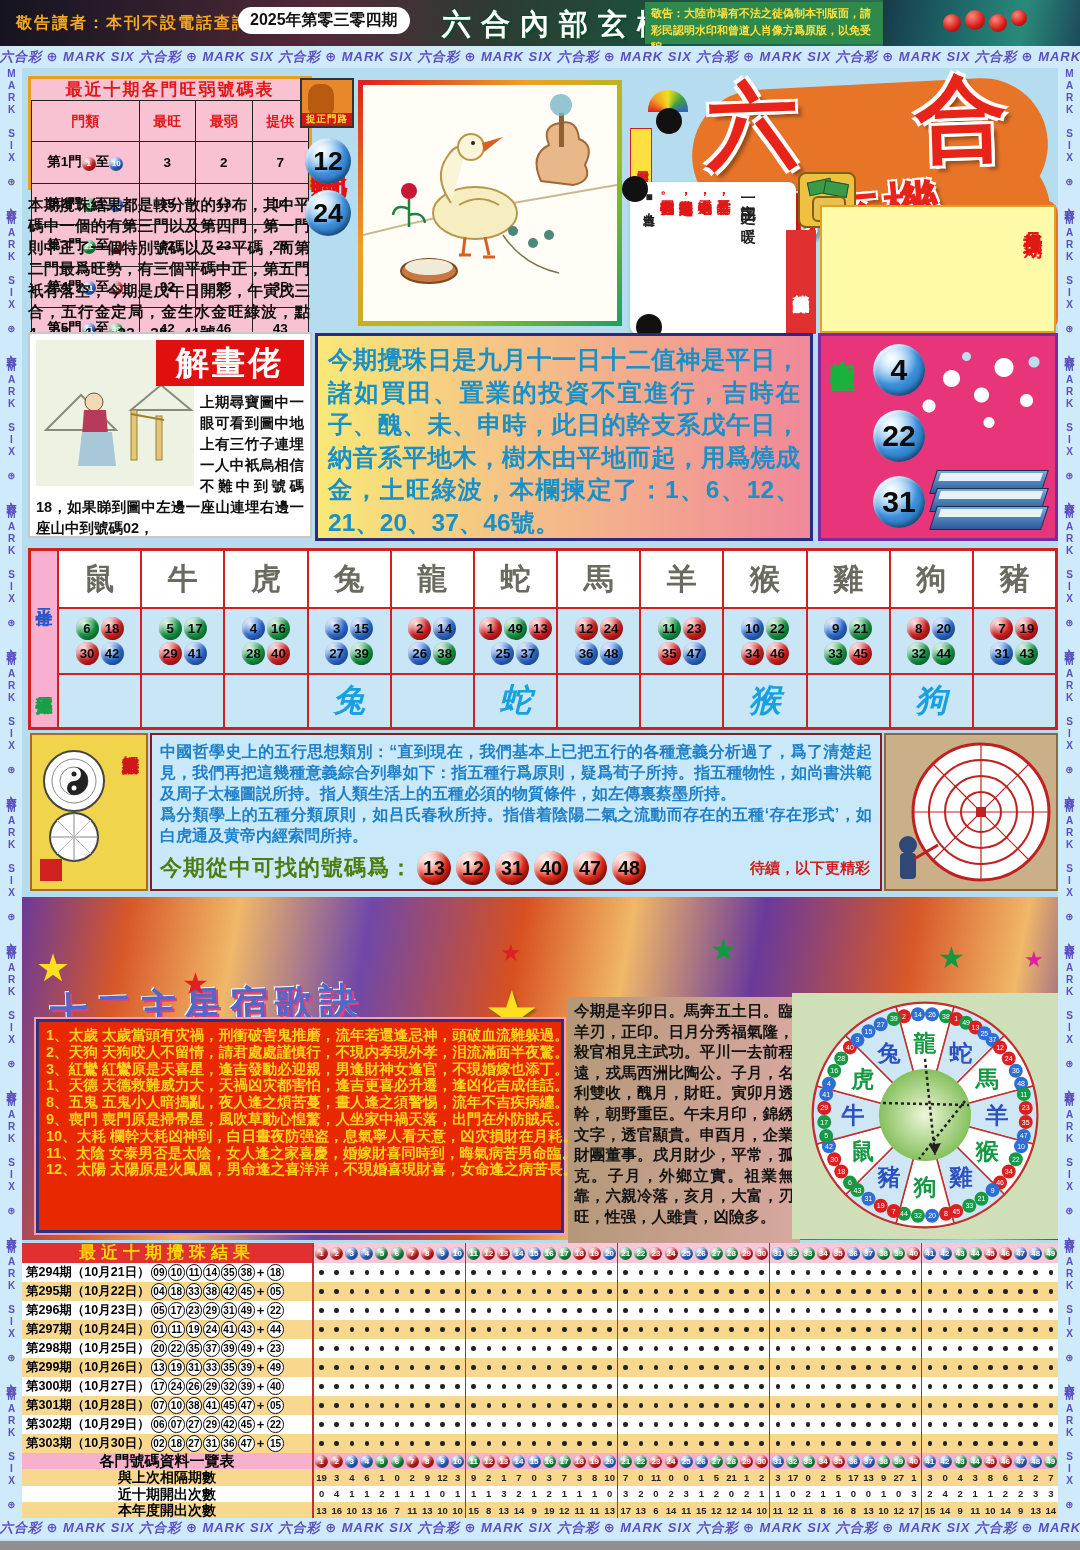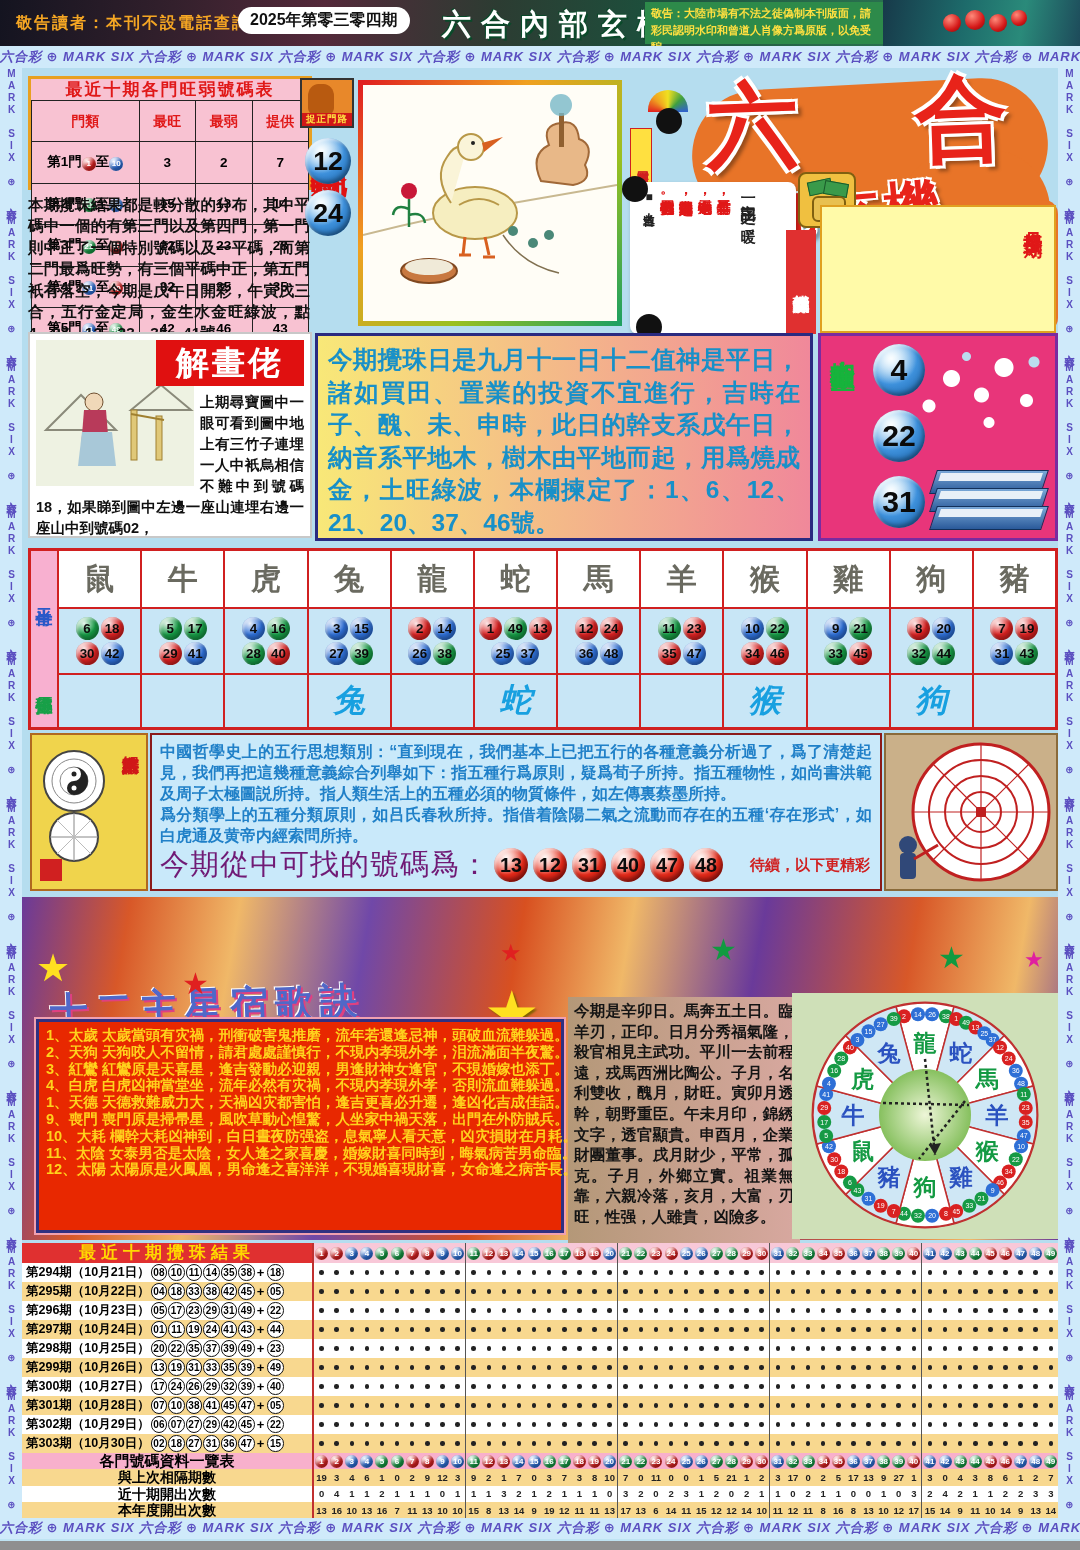--- a/index.html
+++ b/index.html
@@ -97,21 +97,21 @@
   .znums{height:64px;border-bottom:2px solid #d02020;display:flex;flex-direction:column;align-items:center;justify-content:center;gap:2px;}
   .zrow{display:flex;gap:2px;justify-content:center;}
   .zlabel{flex:1;display:flex;align-items:center;justify-content:center;font-size:32px;font-weight:900;font-style:italic;color:#18a0e0;}
   
   #bazi{left:30px;top:733px;width:118px;height:158px;background:#f0d44c;border:2px solid #b06820;box-sizing:border-box;}
   #bazi .vt{position:absolute;right:4px;top:8px;color:#d01818;font-weight:900;font-size:17px;height:144px;}
   #bazi .seal{position:absolute;left:8px;bottom:8px;width:22px;height:22px;background:#d02020;}
   #philo{left:150px;top:733px;width:732px;height:158px;background:#c9e9fa;border:2.5px solid #8b1a1a;box-sizing:border-box;padding:6px 8px;}
   #philo-text{color:#2080c8;font-weight:bold;font-size:16px;line-height:1.32;text-align:justify;}
   #pick-row{position:absolute;left:8px;bottom:4px;display:flex;align-items:center;gap:4px;width:716px;}
-  #pick-label{color:#701a75;font-weight:400;font-size:29px;letter-spacing:1px;white-space:nowrap;}
+  #pick-label{color:#4d7c0f;font-weight:700;font-size:22px;letter-spacing:1px;white-space:nowrap;}
   #pick-balls{display:flex;gap:5px;}
   #pick-tbc{color:#d02020;font-weight:bold;font-size:15px;margin-left:auto;padding-right:6px;}
   #compass{left:884px;top:733px;width:174px;height:158px;background:#cab089;border:2px solid #8a6a3a;box-sizing:border-box;}
   
   #mystic{left:22px;top:897px;width:1036px;height:343px;background:
     linear-gradient(100deg,#6a3a9a 0%,#d85828 10%,#f0b868 20%,#7048a8 32%,#d85020 46%,#f0b868 56%,#6a3a9a 68%,#d85828 82%,#f0b868 92%,#6a3a9a 100%);}
   #banner-title{position:absolute;left:110px;top:14px;font-size:64px;font-weight:900;letter-spacing:52px;white-space:nowrap;text-shadow:4px 4px 0 #1a1a1a,-2px -2px 0 #1a1a1a;}
   #banner-title .p1{color:#f08018;}
   #banner-title .p2{color:#ffd918;}
   #banner-sub{position:absolute;left:28px;top:84px;font-size:38px;font-weight:900;color:#5068c8;letter-spacing:7px;text-shadow:2px 2px 0 #e04080,-1px -1px 0 #fff;transform:rotate(-2deg);}
@@ -572,22 +572,22 @@
   <div class="star" style="left:478px;top:44px;font-size:24px;color:#e02020;">★</div>
   <div class="star" style="left:688px;top:38px;font-size:30px;color:#109a40;">★</div>
   <div class="star" style="left:916px;top:46px;font-size:30px;color:#109a40;">★</div>
   <div class="star" style="left:1002px;top:52px;font-size:22px;color:#e020a0;">★</div>
   <div class="star" style="left:462px;top:86px;font-size:62px;color:#ffe020;text-shadow:2px 2px 2px #806000;">★</div>
   <div class="star" style="left:548px;top:116px;font-size:26px;color:#e02020;">★</div>
   <div id="verses">
       <div class="vline">1、太歲 太歲當頭有灾禍，刑衝破害鬼推磨，流年若還逢忌神，頭破血流難躲過。</div>
       <div class="vline">2、天狗 天狗咬人不留情，請君處處謹慎行，不現内孝現外孝，泪流滿面半夜驚。</div>
       <div class="vline">3、紅鸞 紅鸞原是天喜星，逢吉發動必迎親，男逢財神女逢官，不現婚嫁也添丁。</div>
-      <div class="vline">4、白虎 白虎凶神當堂坐，流年必然有灾禍，不現内孝現外孝，否則流血難躲過。</div>
       <div class="vline">1、天德 天德救難威力大，天禍凶灾都害怕，逢吉更喜必升遷，逢凶化吉成佳話。</div>
+      <div class="vline">8、五鬼 五鬼小人暗搗亂，夜人逢之煩苦蔓，晝人逢之須警惕，流年不吉疾病纏。</div>
       <div class="vline">9、喪門 喪門原是掃帚星，風吹草動心惶驚，人坐家中禍天落，出門在外防賊兵。</div>
       <div class="vline">10、大耗 欄幹大耗凶神到，白日晝夜防强盗，息氣寧人看天意，凶灾損財在月耗。</div>
       <div class="vline">11、太陰 女泰男否是太陰，女人逢之家喜慶，婚嫁財喜同時到，晦氣病苦男命臨。</div>
       <div class="vline">12、太陽 太陽原是火鳳凰，男命逢之喜洋洋，不現婚喜現財喜，女命逢之病苦長。</div>
     </div>
   <div id="right-para">今期是辛卯日。馬奔五土日。臨羊刃，正印。日月分秀福氣隆，殺官相見主武功。平川一去前程遠，戎馬西洲比陶公。子月，名利雙收，醜月，財旺。寅卯月透幹，朝野重臣。午未月印，錦綉文字，透官顯貴。申酉月，企業財團董事。戌月財少，平常，孤克。子月，外鄉立實。祖業無靠，六親冷落，亥月，大富，刃旺，性强，人雖貴，凶險多。</div>
   <div id="wheel-wrap">
     <svg id="wheel-svg" width="266" height="246" viewBox="0 0 266 246">
         <defs>
           <radialGradient id="gg">
@@ -877,21 +877,21 @@
         </div>
         <div class="gcell">
           <span class="ball" style="height: 13px; width: 13px; font-size: 8px; color: rgb(255, 255, 255); background: radial-gradient(circle at 35% 28%, rgba(255, 255, 255, 0.9), rgba(255, 255, 255, 0) 52%), rgb(22, 154, 69);">49</span>
         </div>
       </div>
   </div>
   <div id="res-body">
       <div class="res-line bgA">
         <div class="res-left">
           <span class="period">第294期（10月21日）</span>
-          <span class="rc">08</span>
+          <span class="rc">09</span>
           <span class="rc">10</span>
           <span class="rc">11</span>
           <span class="rc">14</span>
           <span class="rc">35</span>
           <span class="rc">38</span>
           <span class="plus">+</span>
           <span class="rc">18</span>
         </div>
         <div class="grid-part">
           <div class="gcell">

